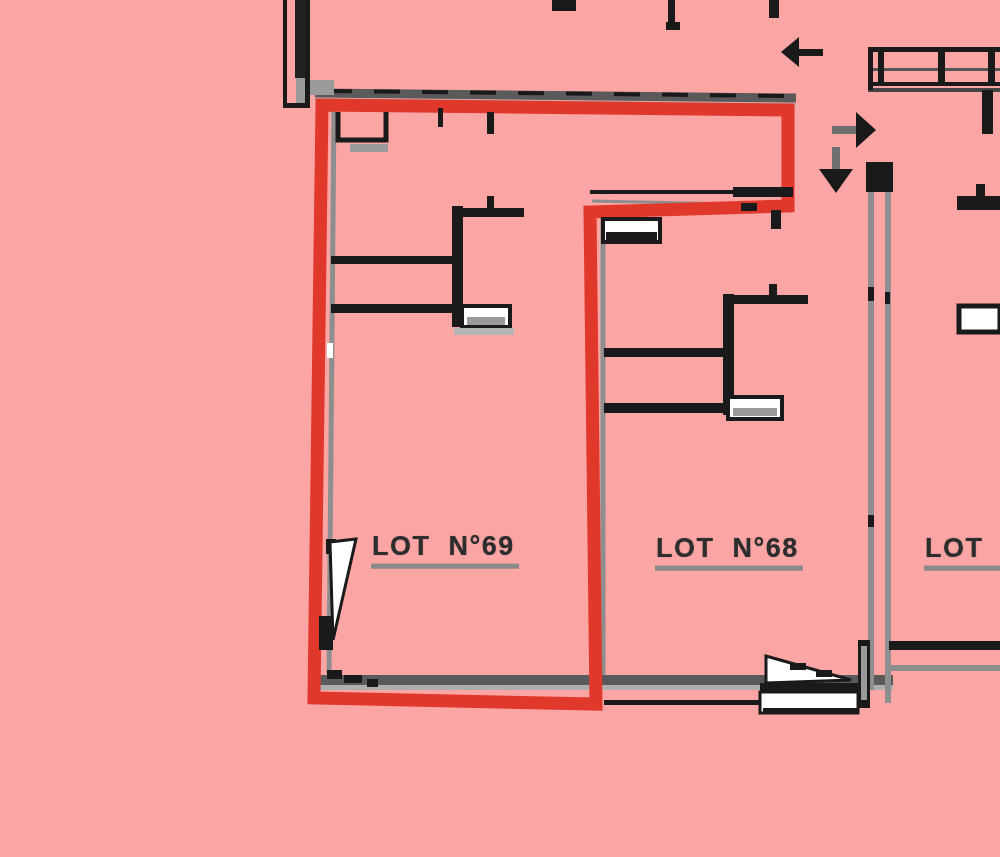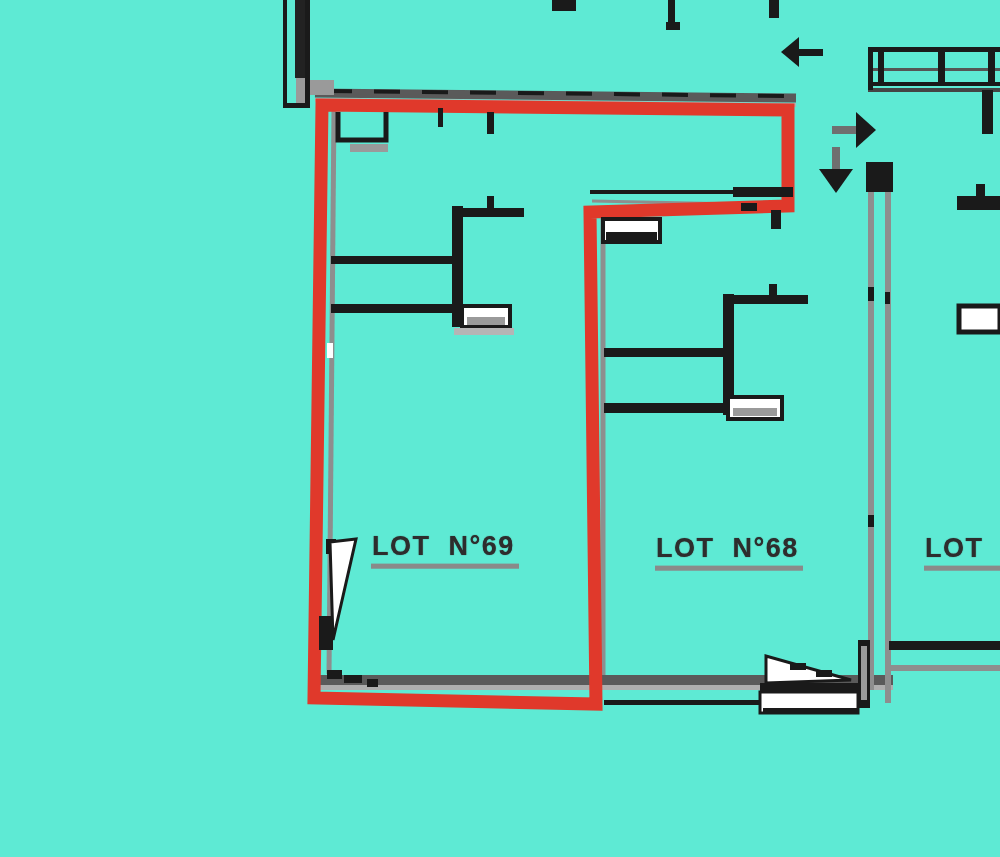--- a/index.html
+++ b/index.html
@@ -5,21 +5,21 @@
   html, body {
     margin: 0; padding: 0;
     width: 1000px; height: 857px;
     overflow: hidden;
     background: #ffffff;
     font-family: "Liberation Sans", sans-serif;
   }
   #plan-wrap {
     position: relative;
     width: 1000px; height: 857px;
-    background: #5eead4;
+    background: #fca5a5;
   }
   svg { position: absolute; left: 0; top: 0; }
   .lot-label {
     position: absolute;
     white-space: pre;
     font-family: "Liberation Sans", sans-serif;
     font-weight: bold;
     font-size: 27px;
     line-height: 1.05;
     letter-spacing: 1.5px;

